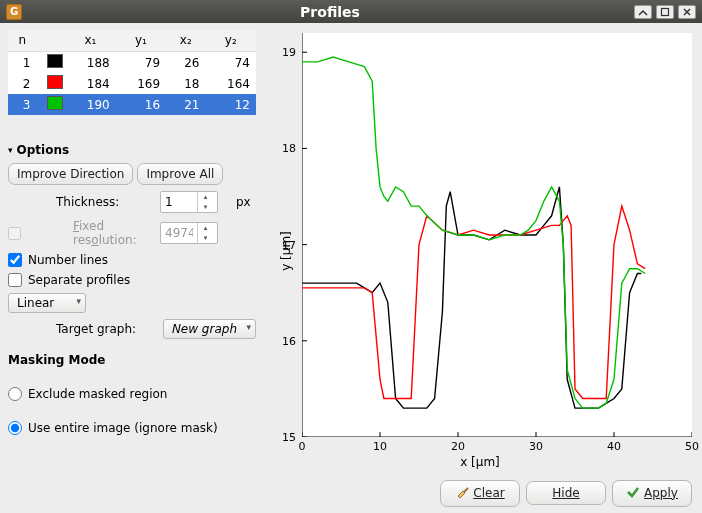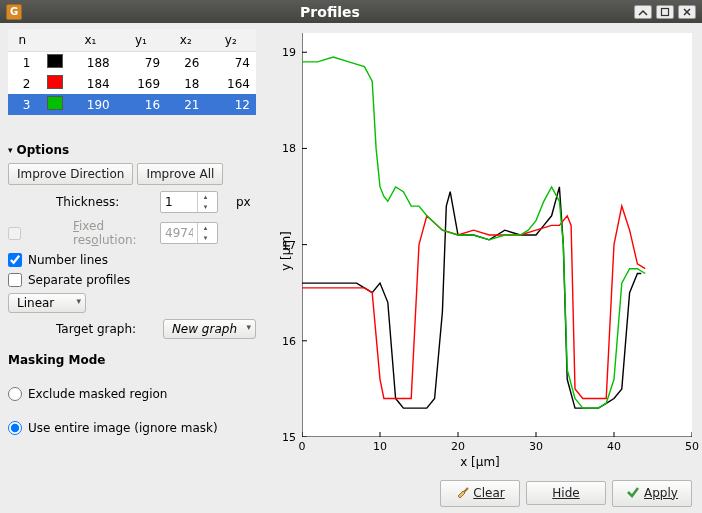--- a/index.html
+++ b/index.html
@@ -20,21 +20,21 @@
 table.profiles td { padding:3px 6px; text-align:right; }
 table.profiles tr.selected td { background:#3a76d6; color:#fff; }
 table.profiles td.swatch-cell { padding:2px; }
 .swatch { width:16px; height:14px; display:inline-block; border:1px solid #555; }
 
 .options-hdr { display:flex; align-items:center; margin-top:28px; gap:4px; }
 .options-hdr .tri { font-size:9px; }
 .options-hdr .lbl { font-weight:bold; }
 
 .btnrow { margin-top:6px; display:flex; gap:4px; }
-button.gtk { background:linear-gradient(#fdfdfd,#e7e7e5); border:1px solid #b7b7b3; border-radius:2px; padding:3px 8px; cursor:pointer; color:#222; }
+button.gtk { background:linear-gradient(#fdfdfd,#e7e7e5); border:1px solid #b7b7b3; border-radius:7px; padding:3px 8px; cursor:pointer; color:#222; }
 button.gtk .ic { display:inline-block; vertical-align:middle; margin-right:4px; }
 
 .formrow { display:flex; align-items:center; margin-top:6px; gap:6px; }
 .formrow .label { flex:1;margin-left:48px; }
 .formrow .label.disabled { color:#9a9a97; }
 .spin { display:flex; align-items:center; border:1px solid #b7b7b3; background:#fff; border-radius:2px; height:22px; width:58px; }
 .spin input { border:none; width:36px; padding:0 4px; background:transparent; text-align:left; }
 .spin.disabled input { color:#9a9a97; }
 .spin .spinbtns { width:16px; display:flex; flex-direction:column; }
 .spin .spinbtns div { height:10px; border-left:1px solid #ccc; display:flex; align-items:center; justify-content:center; font-size:7px; color:#555; cursor:pointer; }

